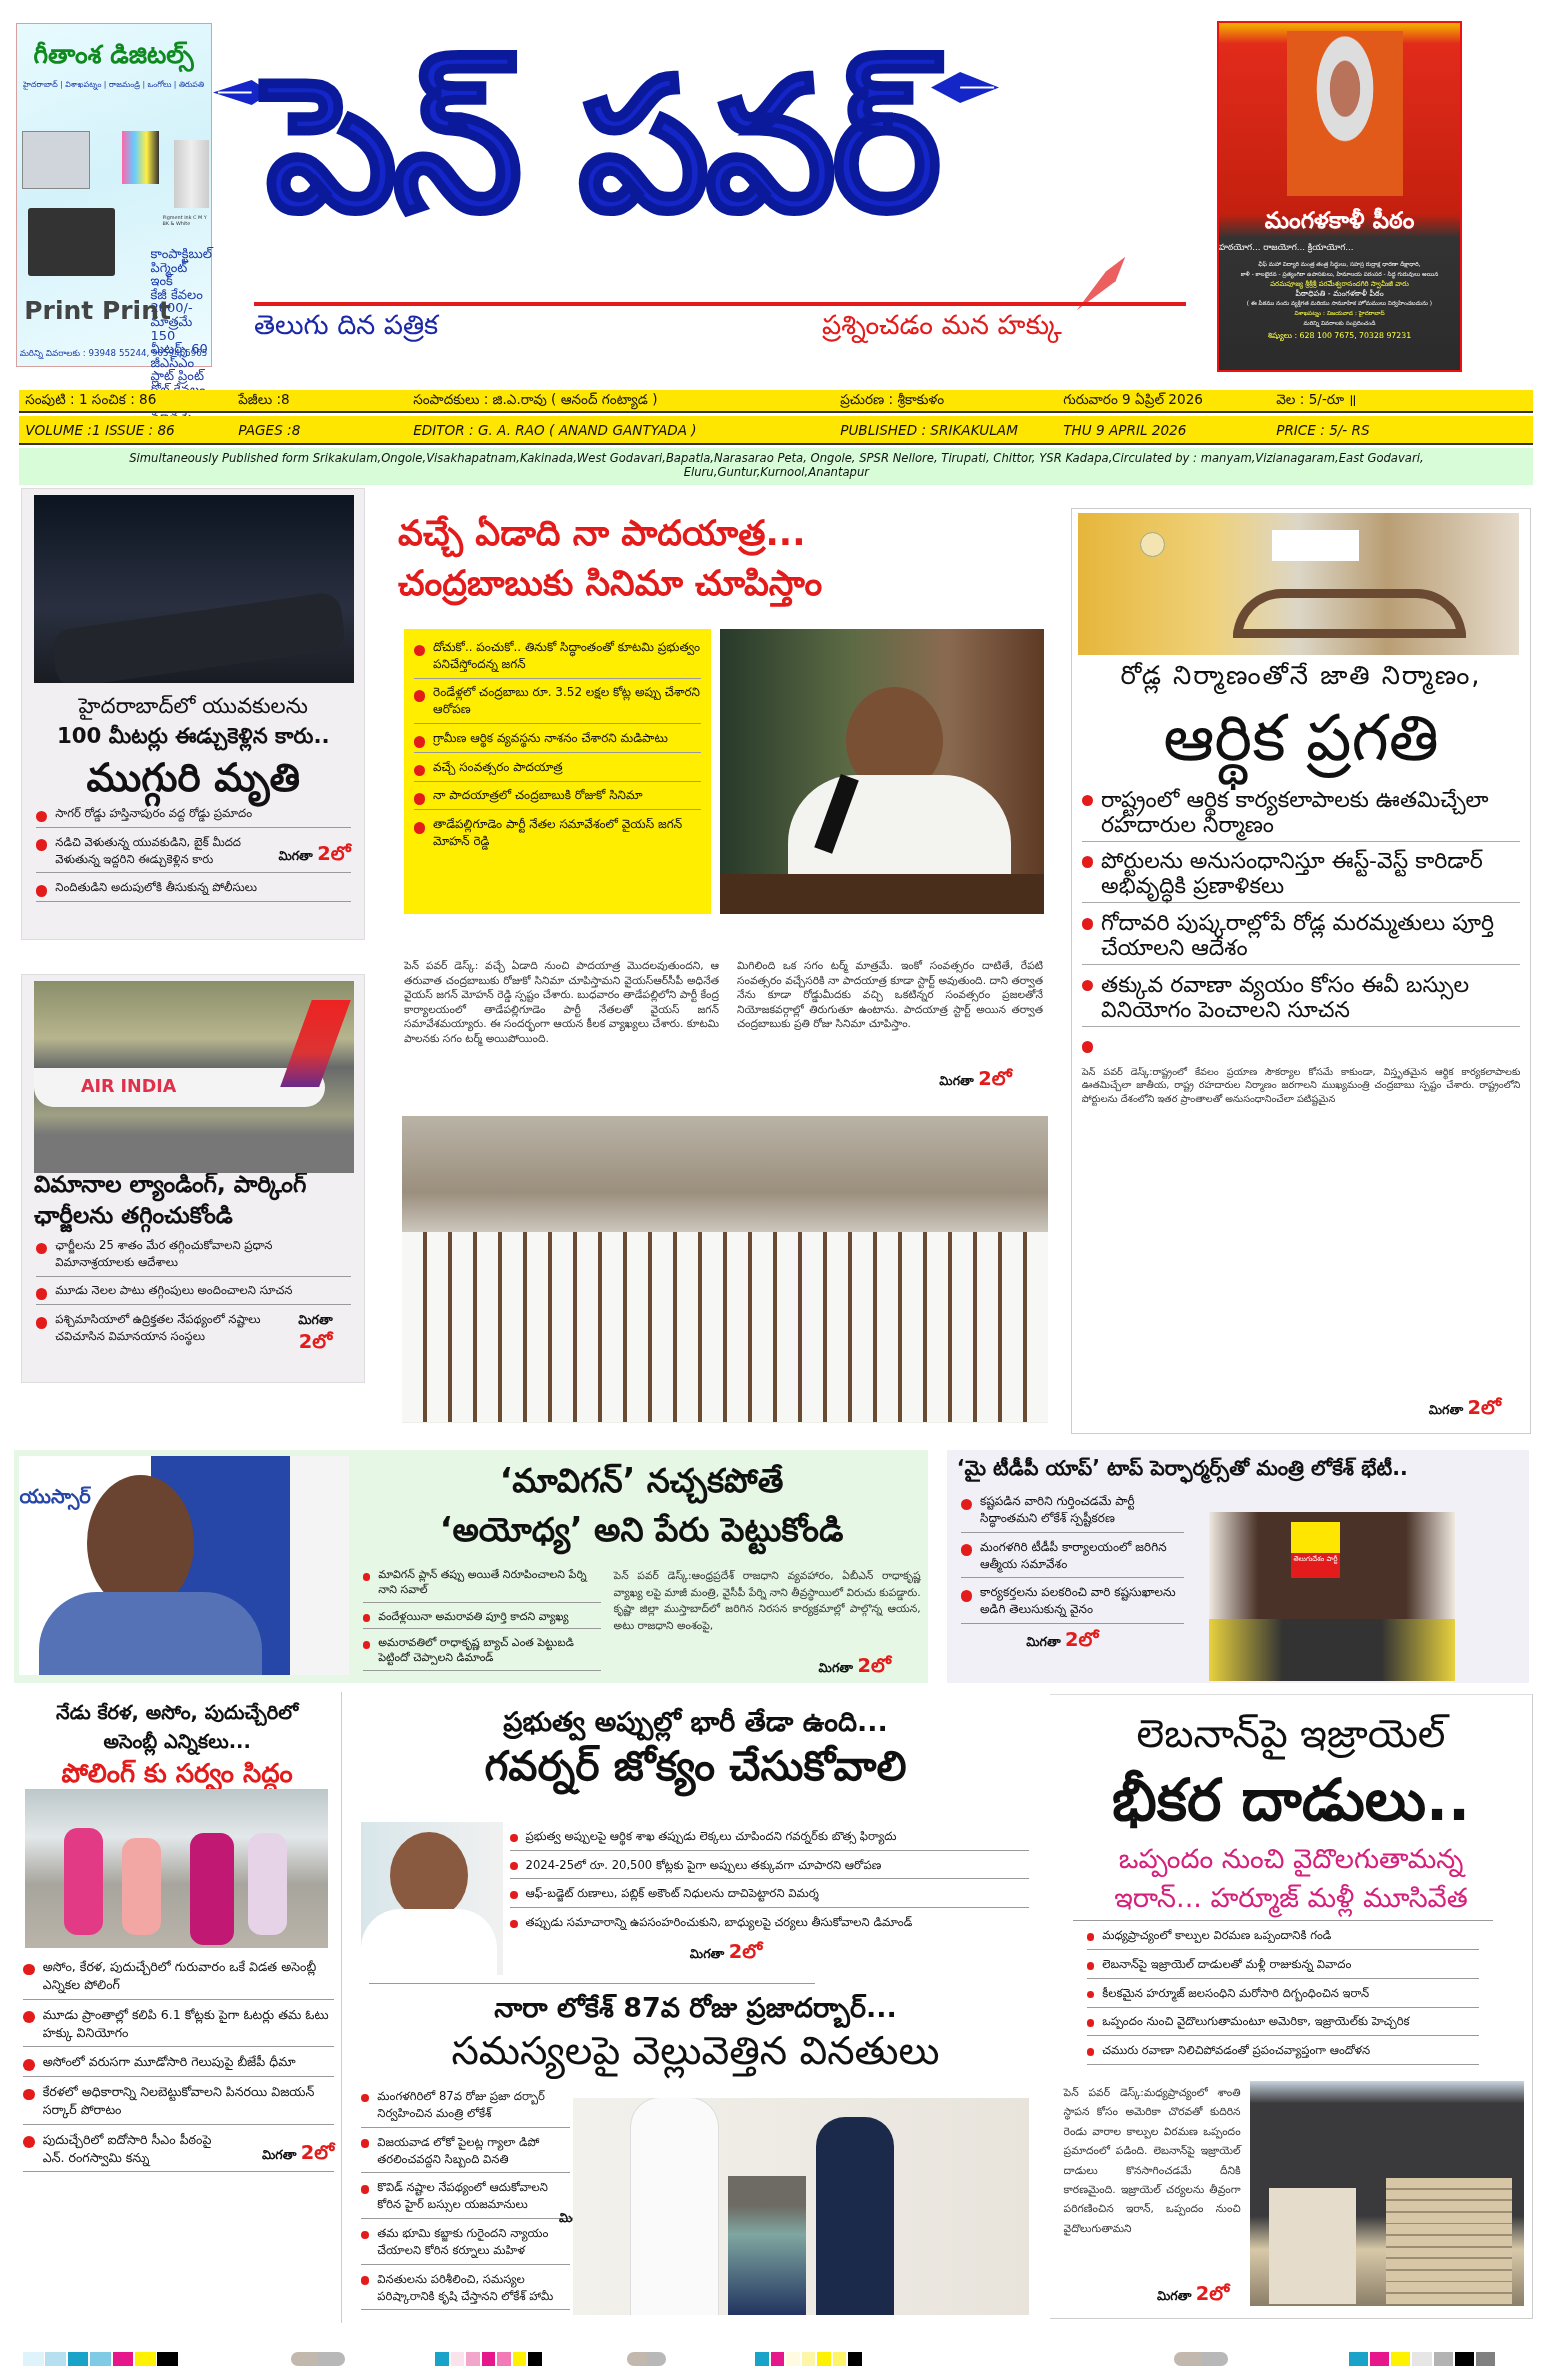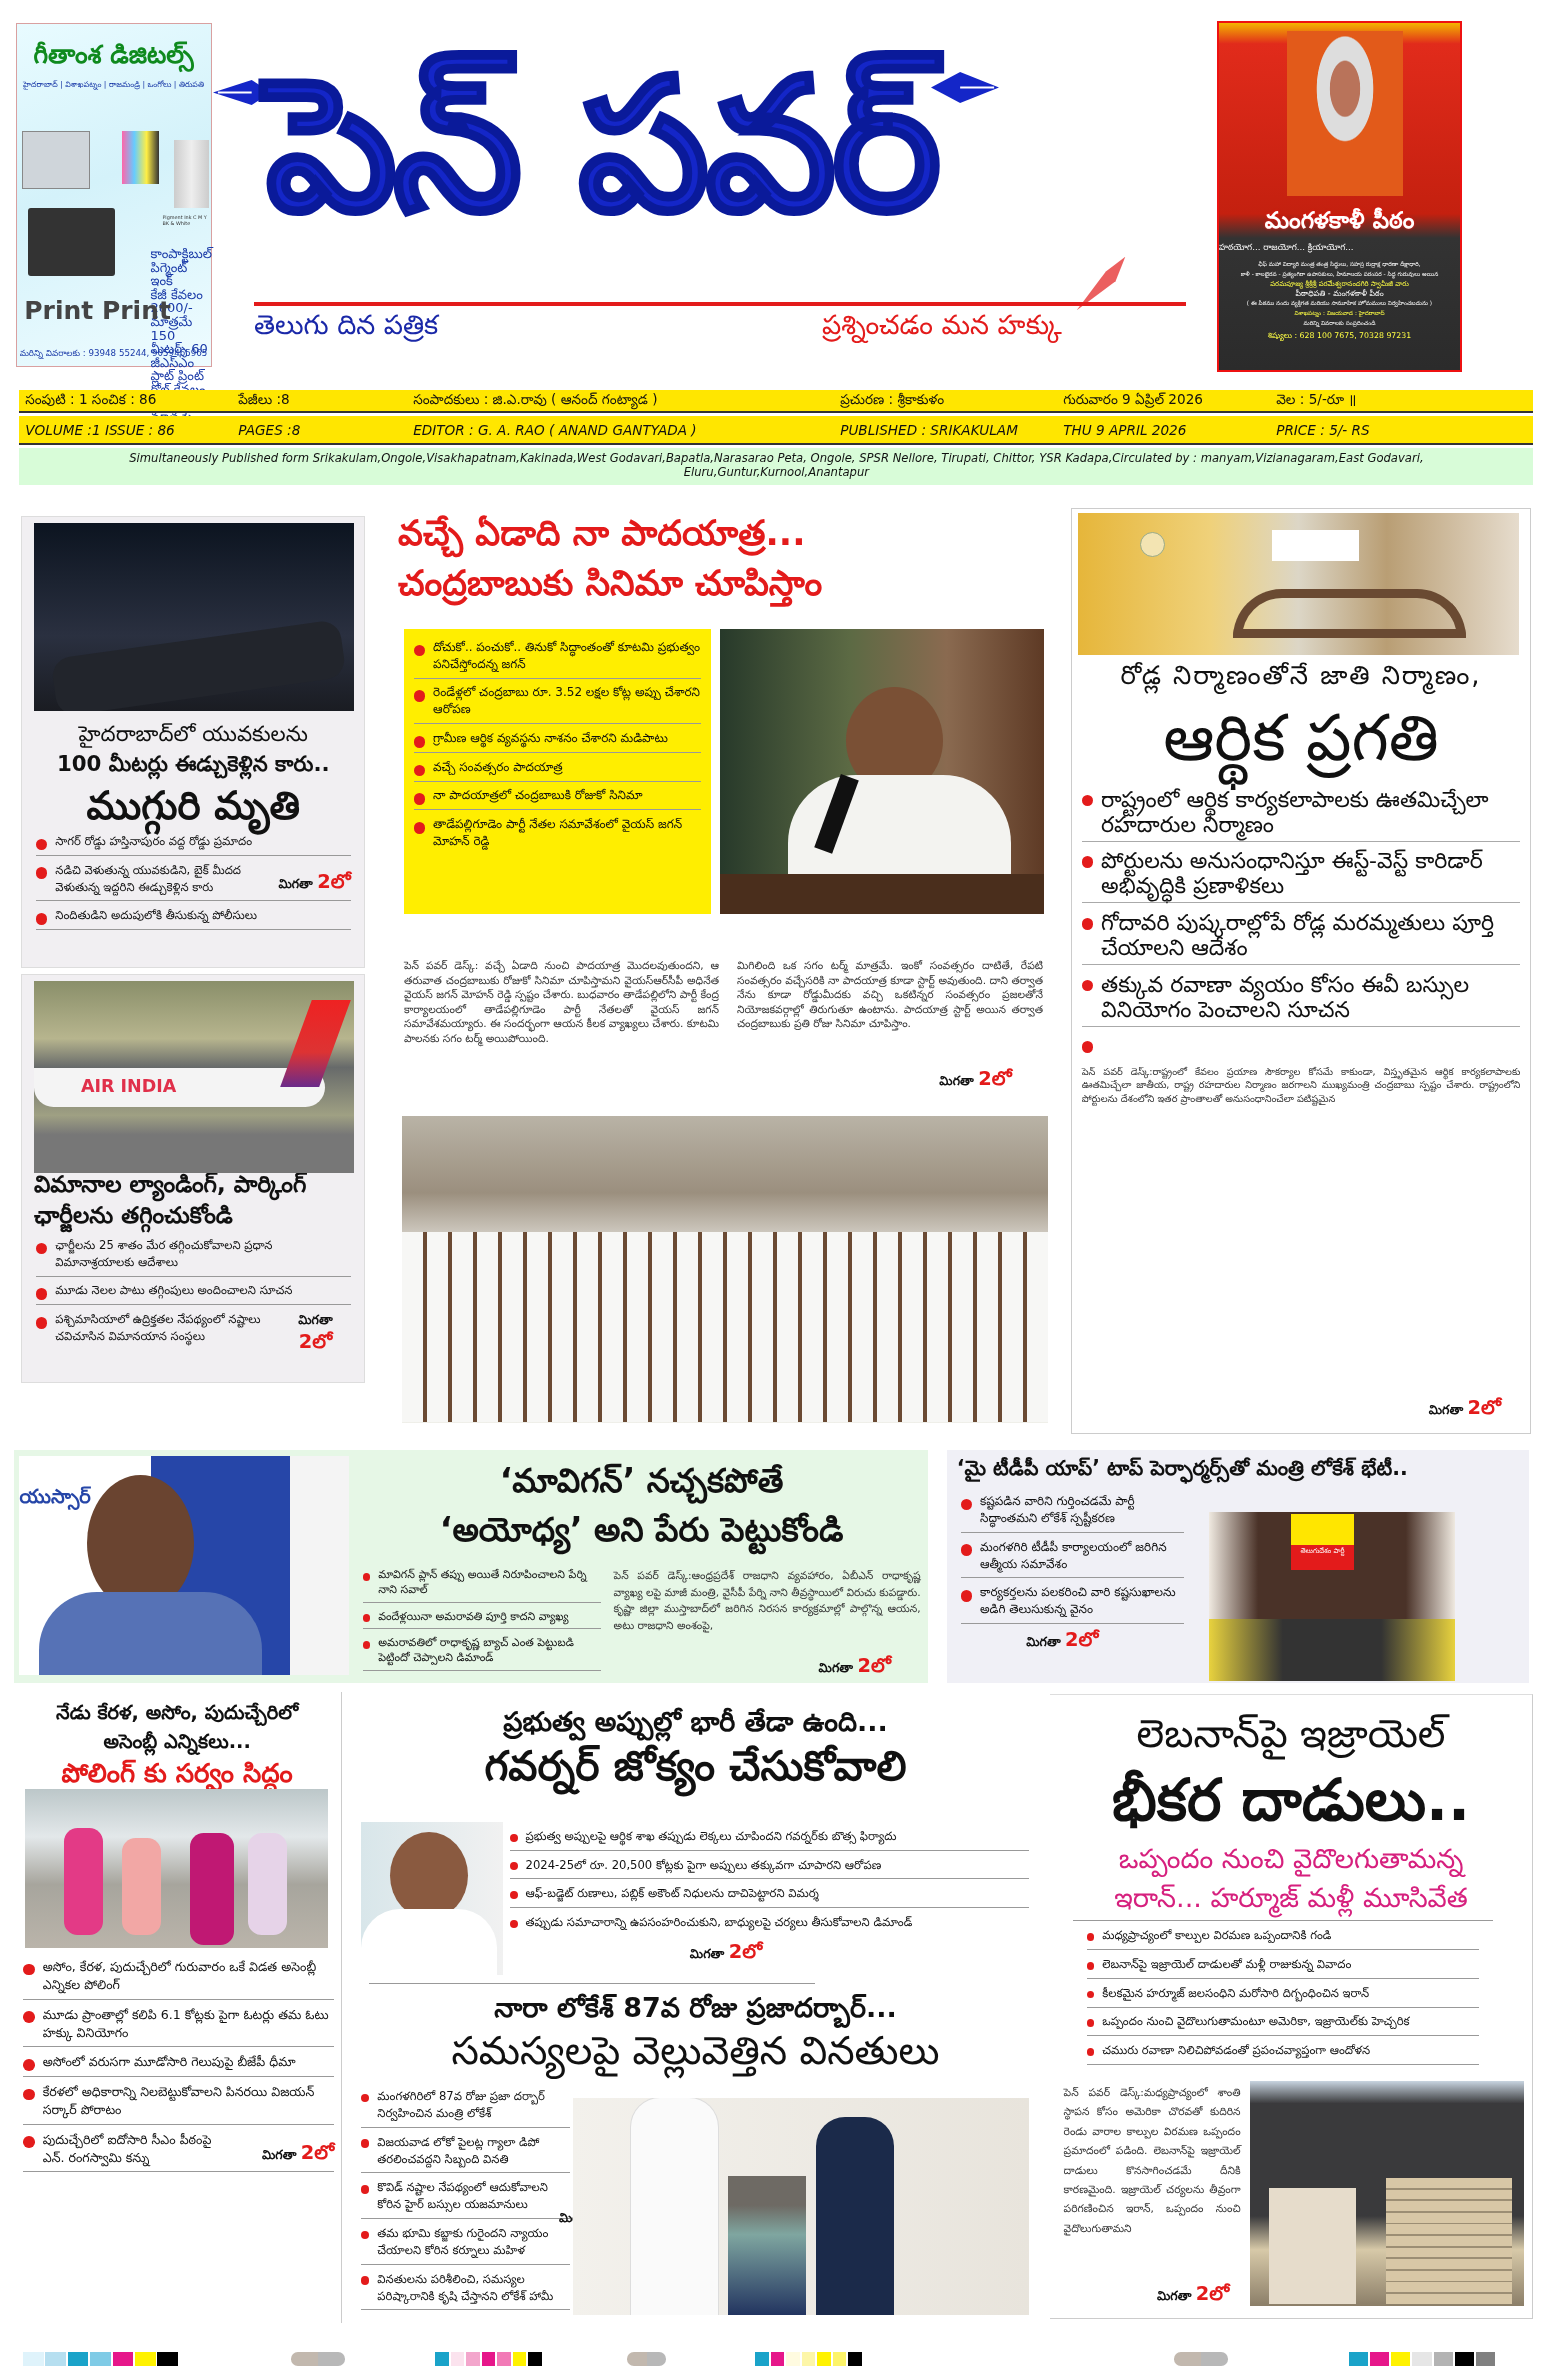--- a/index.html
+++ b/index.html
@@ -86,21 +86,21 @@
 <div class="abs infobar" style="top:416px;height:29px;font-style:italic">
   <span style="width:213px">VOLUME :1  ISSUE : 86</span>
   <span style="width:175px">PAGES :8</span>
   <span style="width:427px">EDITOR : G. A. RAO ( ANAND GANTYADA )</span>
   <span style="width:223px">PUBLISHED : SRIKAKULAM</span>
   <span style="width:213px">THU 9 APRIL 2026</span>
   <span>PRICE : 5/- RS</span>
 </div>
 <div class="abs circ">Simultaneously Published form Srikakulam,Ongole,Visakhapatnam,Kakinada,West Godavari,Bapatla,Narasarao Peta, Ongole, SPSR Nellore, Tirupati, Chittor, YSR Kadapa,Circulated by : manyam,Vizianagaram,East Godavari, Eluru,Guntur,Kurnool,Anantapur</div>
 
-<div class="abs panel" style="left:21.3px;top:516px;width:344px;height:452px">
+<div class="abs panel" style="left:21.3px;top:488px;width:344px;height:452px">
   <div class="ph" style="left:11.6px;top:5.8px;width:320px;height:188px;background:linear-gradient(#0c1420,#2a3040 60%,#1a1c22)">
     <div style="position:absolute;left:19.4px;top:116px;width:291px;height:58px;background:#22252c;border-radius:19.4px;transform:rotate(-8deg)"></div>
   </div>
   <div style="text-align:center;font-size:21.3px;margin-top:204px">హైదరాబాద్‌లో యువకులను</div>
   <div style="text-align:center;font-size:21.3px;font-weight:bold">100 మీటర్లు ఈడ్చుకెళ్లిన కారు..</div>
   <div style="text-align:center;font-size:39px;font-weight:bold;line-height:50px">ముగ్గురి మృతి</div>
   <div style="padding:0 13.6px;font-size:11.6px">
     <div class="bul">
         <span class="dot"></span>
         <span>సాగర్ రోడ్డు హస్తినాపురం వద్ద రోడ్డు ప్రమాదం</span>
@@ -259,21 +259,21 @@
         <span class="dot"></span>
         <span>మంగళగిరి టీడీపీ కార్యాలయంలో జరిగిన ఆత్మీయ సమావేశం</span>
       </div>
     <div class="bul">
         <span class="dot"></span>
         <span>కార్యకర్తలను పలకరించి వారి కష్టసుఖాలను అడిగి తెలుసుకున్న వైనం</span>
       </div>
     <div class="more" style="margin-right:19.4px"><span>మిగతా</span> <b>2లో</b></div>
   </div>
   <div class="ph" style="left:262px;top:62px;width:246px;height:169px;background:linear-gradient(90deg,#efe9e0,#4a3228 20% 80%,#efe9e0)">
-    <div style="position:absolute;left:82px;top:2px;width:63px;height:56px;background:linear-gradient(#ffe600 55%,#e31b1b 55%)">
+    <div style="position:absolute;left:82px;top:10px;width:49px;height:56px;background:linear-gradient(#ffe600 55%,#e31b1b 55%)">
       <div style="font-size:6.8px;color:#fff;text-align:center;margin-top:33px">తెలుగుదేశం పార్టీ</div>
     </div>
     <div style="position:absolute;left:0;top:107px;width:246px;height:62px;background:linear-gradient(90deg,#e8d23e,#333 30% 70%,#e8d23e)"></div>
   </div>
 </div>
 
 <div class="abs" style="left:13.6px;top:1692px;width:328px;height:631px;border-right:1px solid #ccc">
   <div style="text-align:center;font-size:19.4px;font-weight:bold;line-height:29px;margin-top:5.8px">
     <div>నేడు కేరళ, అసోం, పుదుచ్చేరిలో</div>
       <div>అసెంబ్లీ ఎన్నికలు...</div>

